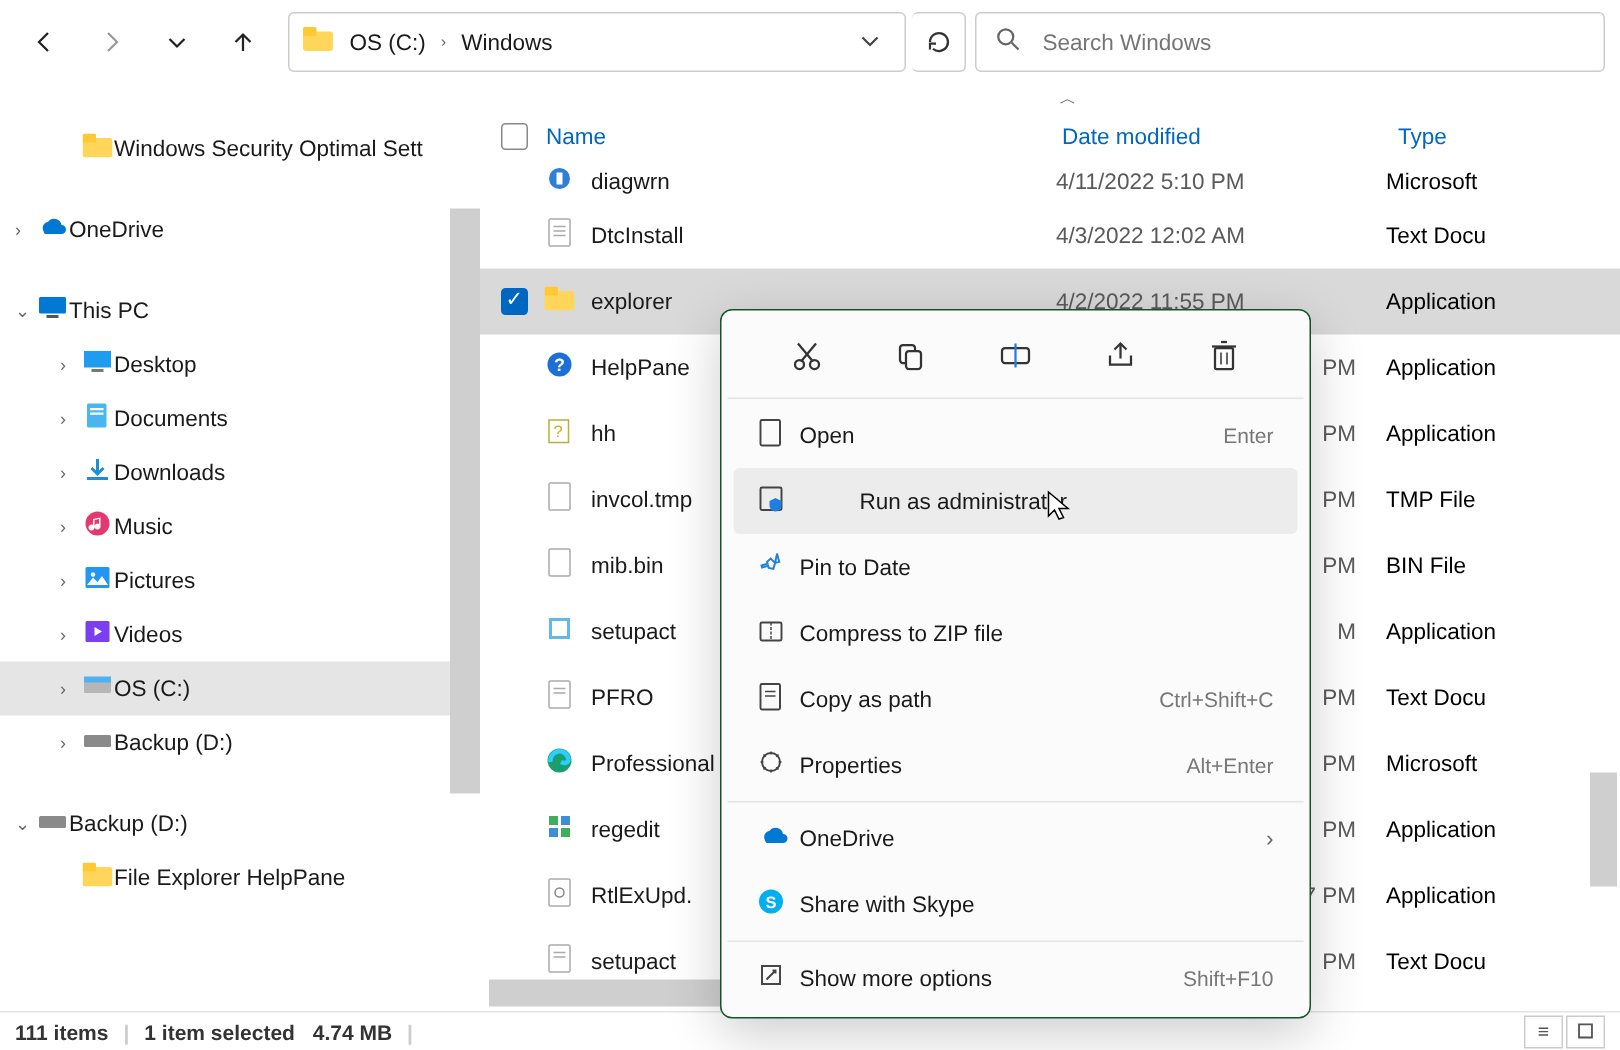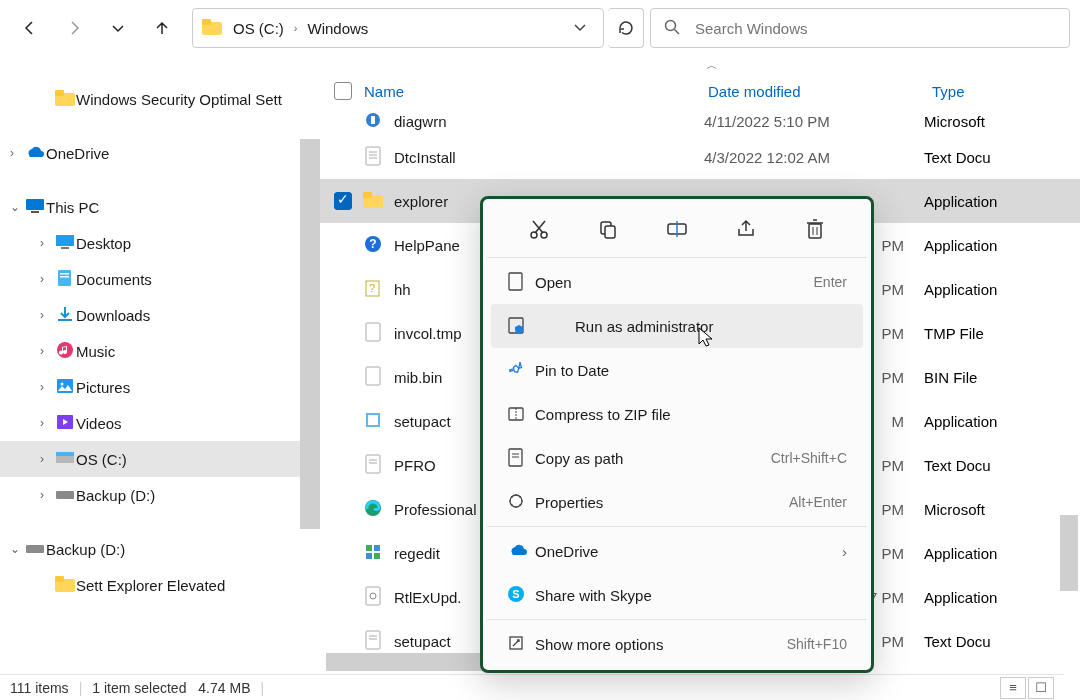--- a/index.html
+++ b/index.html
@@ -42,26 +42,26 @@
 .row.sel { background: #d9d9d9; }
 .row .cname { width: 370px; display:flex; align-items:center; gap:10px;}
 .row .cdate { width: 220px; color:#5a5a5a;}
 .row .ctype { flex:1; color:#000000;}
 .row .ic { width: 22px; text-align:center; }
 
 .hscroll { position:absolute; bottom:26px; left:6px; right:24px; height:18px; }
 .hscroll .thumb { width:220px; height:18px; background:#cfcfcf; }
 .vscroll { position:absolute; right:2px; top:440px; width:18px; height:76px; background:#cfcfcf;}
 
-.status { position:absolute; bottom:0; left:0; right:16px; height:26px; border-top:1px solid #e4e4e4; display:flex; align-items:center; padding:0 10px; font-size:14px; gap:4px; color:#333; }
+.status { position:absolute; bottom:0; left:0; right:0; height:26px; border-top:1px solid #e4e4e4; display:flex; align-items:center; padding:0 10px; font-size:14px; gap:4px; color:#333;font-weight:bold; }
 .status .divider { color:#ccc; margin:0 6px;}
 .status .view-btns { margin-left:auto; display:flex; gap:2px;}
 .status .vb { width:26px; height:22px; border:1px solid #ccc; display:flex; align-items:center; justify-content:center; font-size:13px; color:#555;}
 
-.ctx { position:absolute; left:480px; top:196px; width:394px; background:#fbfbfb; border:3px solid #14532d; border-radius:8px; box-shadow:0 10px 36px rgba(0,0,0,.2); padding:8px 4px 4px; z-index:10; }
+.ctx { position:absolute; left:480px; top:206px; width:394px; background:#fbfbfb; border:1px solid #14532d; border-radius:8px; box-shadow:0 10px 36px rgba(0,0,0,.2); padding:8px 4px 4px; z-index:10; }
 .ctx .quick { display:flex; justify-content:space-around; padding:6px 18px 10px; }
 .ctx .qb { width:32px; height:32px; display:flex; align-items:center; justify-content:center; color:#3a3a3a; font-size:20px;}
 .ctx hr { border:none; border-top:1px solid #e4e4e4; margin:2px 0;}
 .ctx .mi { display:flex; align-items:center; height:44px; padding:0 16px; border-radius:4px; margin:0 4px;}
 .ctx .mi.hov { background:#ececec;gap:40px;}
 .ctx .mi .mic { width:28px; color:#3a3a3a;}
 .ctx .mi .mlab { flex:1; color:#1a1a1a;}
 .ctx .mi .mhot { color:#777; font-size:14px;}
 .ctx .mi .marrow { color:#666;}
 
@@ -220,21 +220,21 @@
             <rect x="1" y="2" width="18" height="8" rx="1" fill="#8a8a8a"></rect>
           </svg></span>
         <span>Backup (D:)</span>
       </div>
     <div class="tree-item indent1">
         <span class="exp"></span>
         <span class="ic"><svg width="20" height="16">
             <rect x="0" y="3" width="20" height="13" rx="2" fill="#ffd65a"></rect>
             <rect x="0" y="0" width="9" height="6" rx="1" fill="#ffc936"></rect>
           </svg></span>
-        <span>Sett Explorer Elevated</span>
+        <span>File Explorer HelpPane</span>
       </div>
     <div class="sb-scroll"></div>
   </div>
 
   <div class="content">
     <div class="headers">
       <div class="hname">
           <span class="check"></span>
           <span>Name</span>
         </div>

